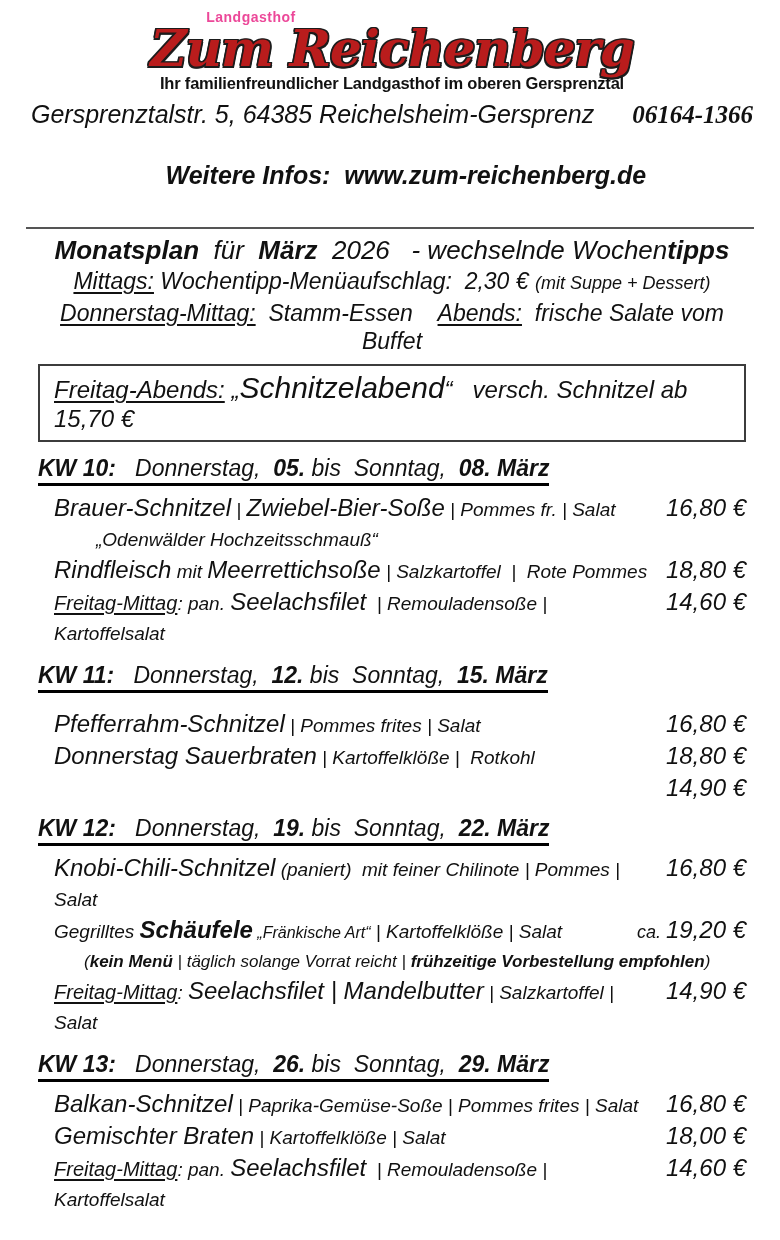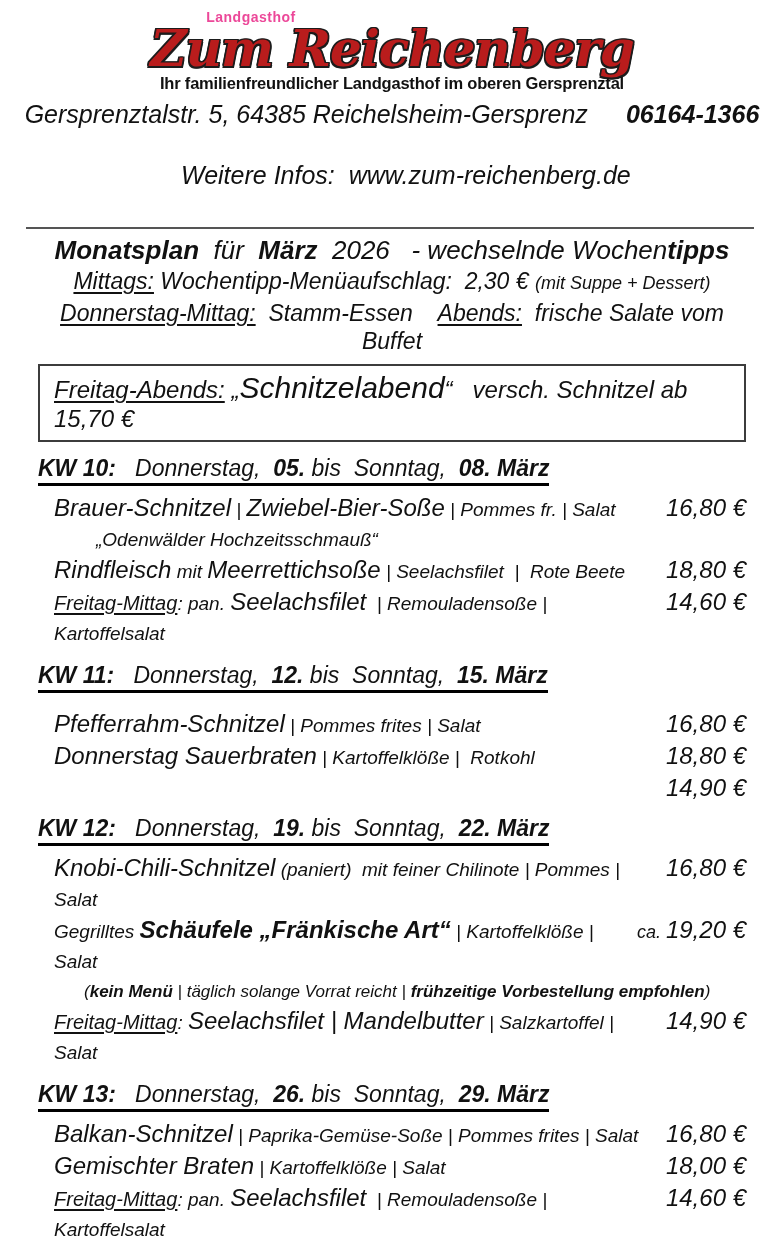--- a/index.html
+++ b/index.html
@@ -18,22 +18,22 @@
   .logo-script{
     font-family:"DejaVu Serif", serif;font-style:italic;font-weight:bold;
     font-size:50px;line-height:1.02;color:#b91c1c;letter-spacing:-1px;
     text-shadow:-1.5px -1.5px 0 #1c1c1c,1.5px -1.5px 0 #1c1c1c,-1.5px 1.5px 0 #1c1c1c,
                  1.5px 1.5px 0 #1c1c1c,0 -1.5px 0 #1c1c1c,0 1.5px 0 #1c1c1c,
                 -1.5px 0 0 #1c1c1c,1.5px 0 0 #1c1c1c;
   }
   .logo-tagline{font-style:normal;font-weight:bold;font-size:16.5px;margin-top:0px;letter-spacing:-.2px;}
   
   .address-row{display:flex;justify-content:center;align-items:baseline;gap:38px;font-size:25px;margin-top:7px;white-space:pre;}
-  .phone{font-weight:bold;}
-  .infos-row{text-align:center;font-size:25px;margin-top:3px;white-space:pre-wrap;}
+  .phone{font-weight:bold;font-family:Liberation Serif, serif;}
+  .infos-row{text-align:center;font-size:25px;margin-top:3px;white-space:pre-wrap;font-weight:bold;}
   .divider{border:none;border-top:2px solid #555;margin:8px -8px 6px -12px;}
   
   .parts{white-space:pre-wrap;}
   .intro-title{text-align:center;font-size:26px;line-height:30px;}
   .intro-line{text-align:center;font-size:23px;line-height:28px;margin-top:2px;}
   .b{font-weight:bold;}
   .ul{text-decoration:underline;text-underline-offset:3px;text-decoration-thickness:1.5px;}
   .sm{font-size:18px;}
   .big{font-size:30px;font-weight:normal;}
   .promo-box{border:2px solid #3c3c3c;margin:9px 0 6px 0;padding:5px 8px 7px 14px;font-size:24px;}
@@ -41,21 +41,21 @@
   .week-heading{font-size:23px;margin:13px 0 7px 0;line-height:27px;}
   .head-ul{display:inline-block;border-bottom:3px solid #000;padding-bottom:1px;}
   .week-rows.gap{margin-top:16px;}
   .menu-row{display:flex;justify-content:flex-end;align-items:baseline;padding-left:16px;line-height:29px;}
   .row-text{flex:1;}
   .row-price{padding-left:6px;font-size:24px;white-space:pre;}
   .seg-n{font-size:24px;}
   .seg-m{font-size:19px;}
   .seg-s{font-size:17px;}
   .seg-nb{font-size:24px;font-weight:bold;}
-  .seg-mb{font-size:24px;font-weight:bold;}
+  .seg-mb{font-size:16px;font-weight:normal;}
   .seg-sb{font-size:17px;font-weight:bold;}
   .seg-u{font-size:20px;text-decoration:underline;text-underline-offset:3px;}
 </style>
 </head>
 <body>
 
 <div class="page">
 
   <div class="logo-block">
     <div class="logo-inner">
@@ -86,21 +86,21 @@
         <div class="week-heading"><span class="head-ul parts"><span class="b">KW 10:</span><span>   Donnerstag,  </span><span class="b">05.</span><span> bis  Sonntag,  </span><span class="b">08. März</span></span></div>
         <div class="week-rows">
           <div class="menu-row">
             <div class="row-text parts"><span class="seg-n">Brauer-Schnitzel</span><span class="seg-m"> | </span><span class="seg-n">Zwiebel-Bier-Soße</span><span class="seg-m"> | Pommes fr. | Salat</span></div>
             <div class="row-price"><span>16,80 €</span></div>
           </div>
           <div class="menu-row">
             <div class="row-text parts" style="padding-left: 42px;"><span class="seg-m">„Odenwälder Hochzeitsschmauß“</span></div>
           </div>
           <div class="menu-row">
-            <div class="row-text parts"><span class="seg-n">Rindfleisch</span><span class="seg-m"> mit </span><span class="seg-n">Meerrettichsoße</span><span class="seg-m"> | Seelachsfilet  |  Rote Beete</span></div>
+            <div class="row-text parts"><span class="seg-n">Rindfleisch</span><span class="seg-m"> mit </span><span class="seg-n">Meerrettichsoße</span><span class="seg-m"> | Salzkartoffel  |  Rote Pommes</span></div>
             <div class="row-price"><span>18,80 €</span></div>
           </div>
           <div class="menu-row">
             <div class="row-text parts"><span class="seg-u">Freitag-Mittag</span><span class="seg-m">: pan. </span><span class="seg-n">Seelachsfilet</span><span class="seg-m">  | Remouladensoße | Kartoffelsalat</span></div>
             <div class="row-price"><span>14,60 €</span></div>
           </div>
         </div>
       </div>
       <div class="week-section">
         <div class="week-heading"><span class="head-ul parts"><span class="b">KW 11:</span><span>   Donnerstag,  </span><span class="b">12.</span><span> bis  Sonntag,  </span><span class="b">15. März</span></span></div>

